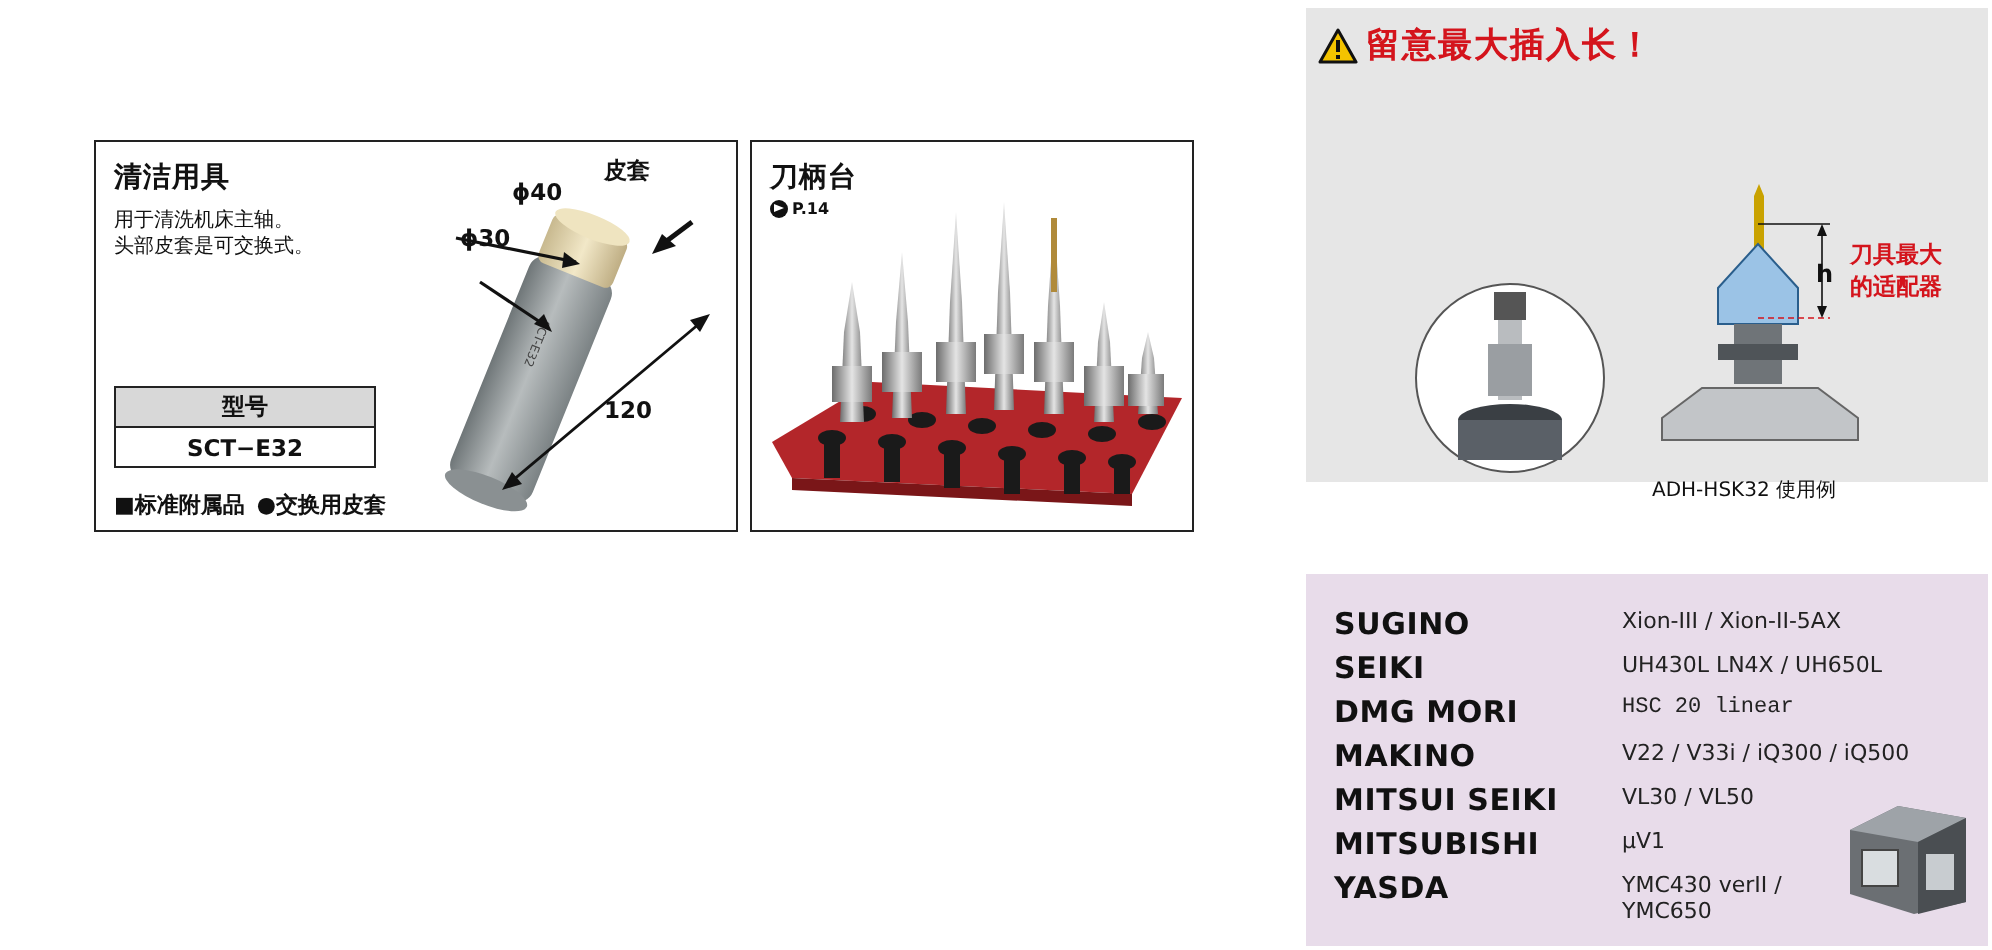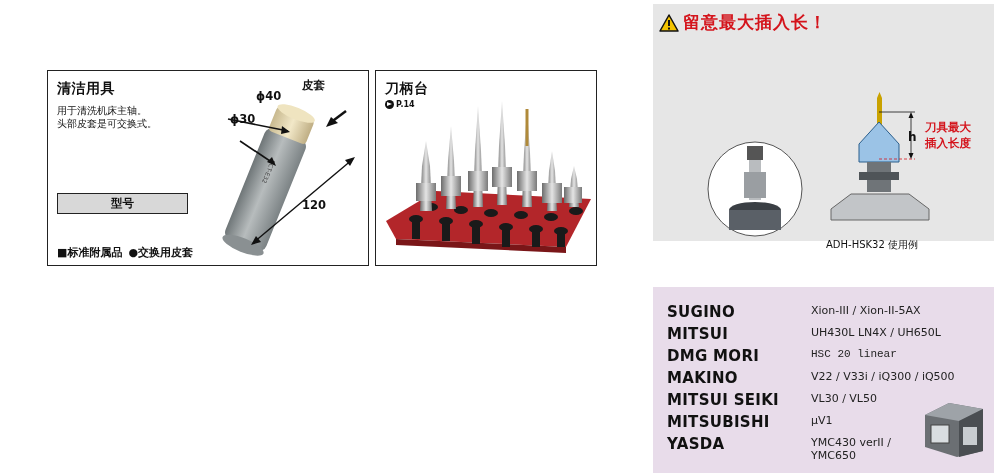--- a/index.html
+++ b/index.html
@@ -78,20 +78,23 @@
   <div class="dim" style="left:208px;top:18px;">ϕ40</div>
   <div class="dim" style="left:182px;top:41px;">ϕ30</div>
   <div class="dim" style="left:254px;top:7px;">皮套</div>
   <div class="dim" style="left:254px;top:127px;">120</div>
 
   <table class="model-table">
     <tbody>
         <tr>
           <td class="hdr">型号</td>
         </tr>
+    <tr>
+          <td>SCT−E32</td>
+        </tr>
   </tbody>
     </table>
 
   <div class="legend-line">
     <span>■标准附属品</span><span class="sub">●交换用皮套</span>
   </div>
 </div>
 
 <div id="holder-panel" class="panel">
   <div class="panel-title" style="left:9px;top:9px;">刀柄台</div>
@@ -184,32 +187,32 @@
     <line x1="226" y1="108" x2="262" y2="108" stroke="#111" stroke-width="0.8"></line>
     <line x1="226" y1="155" x2="262" y2="155" stroke="#d4141c" stroke-width="0.8" stroke-dasharray="3,2"></line>
     <line x1="258" y1="110" x2="258" y2="153" stroke="#111" stroke-width="0.8"></line>
     <polygon points="258,108 255.5,114 260.5,114" fill="#111"></polygon>
     <polygon points="258,155 255.5,149 260.5,149" fill="#111"></polygon>
   </svg>
 
   <div class="h-label">h</div>
   <div class="tool-label-red">
     <div>刀具最大</div>
-    <div>插入长度</div>
+    <div>的适配器</div>
   </div>
   <div class="caption">ADH-HSK32 使用例</div>
 </div>
 
 <div id="machine-panel">
   <div class="mrow" style="top:16px;">
     <div class="mname">SUGINO</div>
     <div class="mmodel" style="top:1px;">Xion-III / Xion-II-5AX</div>
   </div>
   <div class="mrow" style="top:38px;">
-    <div class="mname">MITSUI</div>
+    <div class="mname">SEIKI</div>
     <div class="mmodel" style="top:1px;">UH430L LN4X / UH650L</div>
   </div>
   <div class="mrow" style="top:60px;">
     <div class="mname">DMG MORI</div>
     <div class="mmodel" style="top:1px;font-family:Liberation Mono, monospace;">HSC 20 linear</div>
   </div>
   <div class="mrow" style="top:82px;">
     <div class="mname">MAKINO</div>
     <div class="mmodel" style="top:1px;">V22 / V33i / iQ300 / iQ500</div>
   </div>

